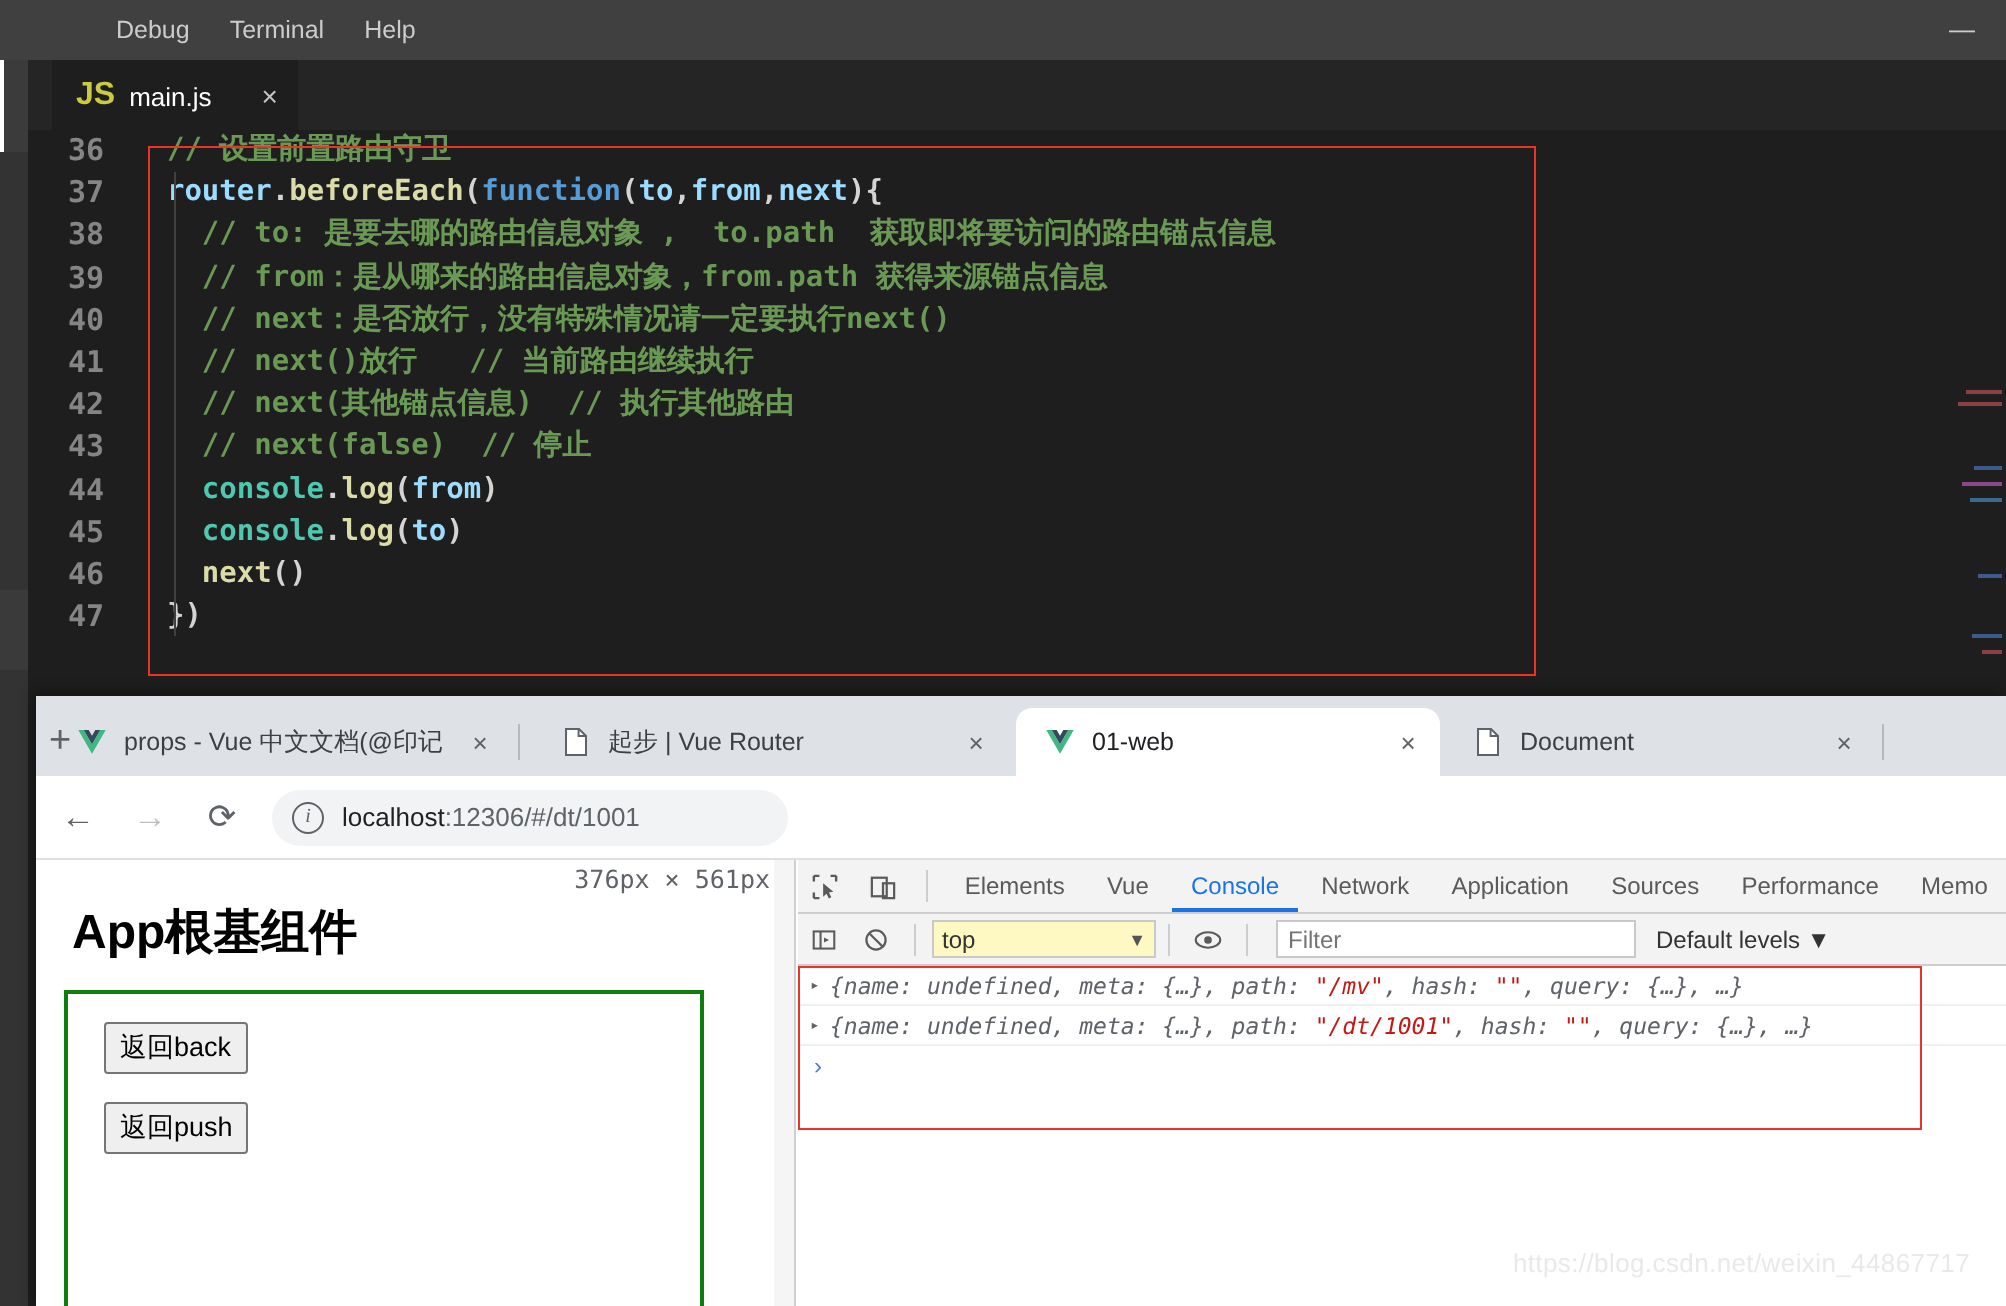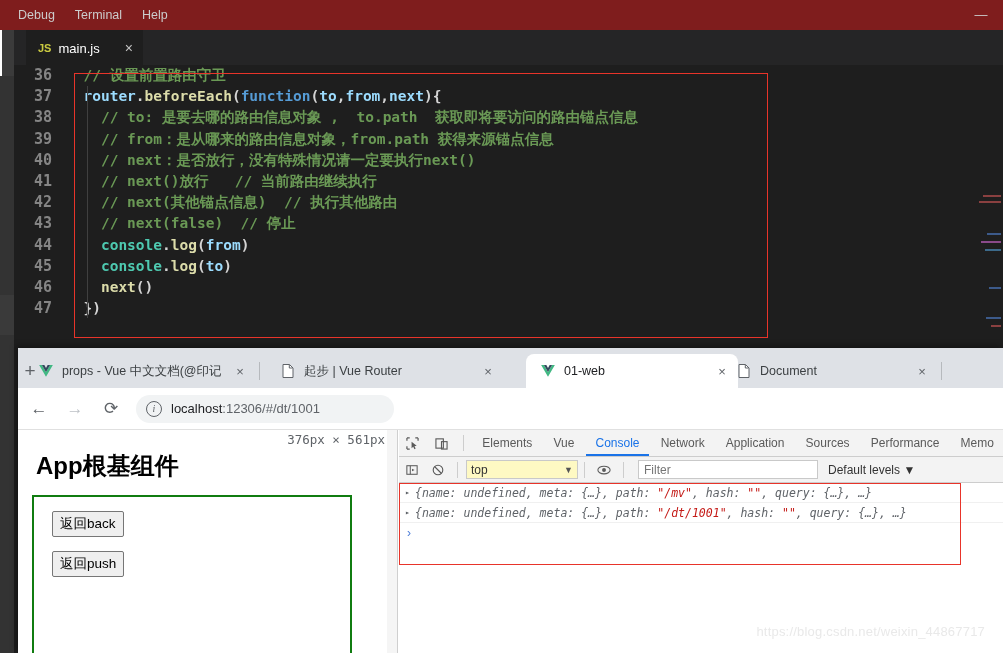--- a/index.html
+++ b/index.html
@@ -11,23 +11,23 @@
   }
   #root { position: relative; width: 1003px; height: 653px; }
 
   
   .vscode {
     position: absolute; inset: 0;
     background: #1e1e1e;
   }
   .vs-titlebar {
     position: absolute; left: 0; top: 0; width: 1003px; height: 30px;
-    background: #7f1d1d;
+    background: #404040;
     display: flex; align-items: center;
-    font-size: 12.5px; color: #bbbbbb;
+    font-size: 12.5px; color: #bbbbbb; padding-left: 40px;
   }
   .vs-menu { display: flex; align-items: center; padding-left: 8px; gap: 0px; }
   .vs-menu-item {
     padding: 3px 10px; font-size: 12.5px; color: #cccccc; cursor: default;
   }
   .vs-title-center {
     position: absolute; left: 0; right: 0; text-align: center;
     font-size: 12.5px; color: #a9a9a9; letter-spacing: .1px;
   }
   .vs-window-ctrl {
@@ -54,21 +54,21 @@
     background: #252526;
   }
   .vs-tab {
     position: absolute; left: 12px; top: 0; height: 35px;
     display: flex; align-items: center; gap: 7px;
     padding: 0 10px 0 12px;
     background: #1e1e1e; color: #ffffff; font-size: 13px;
     border-top: 1px solid transparent;
   }
   .vs-tab .js-badge {
-    color: #cbcb41; font-weight: bold; font-size: 11px;
+    color: #cbcb41; font-weight: bold; font-size: 16px;
     font-family: "Liberation Sans", sans-serif;
   }
   .vs-tab .tab-close { color: #c5c5c5; font-size: 14px; margin-left: 18px; line-height: 1; }
 
   .vs-editor {
     position: absolute; left: 14px; top: 65px; right: 0; bottom: 0;
     background: #1e1e1e;
     overflow: hidden;
   }
   .code-rows { position: absolute; left: 0; top: 0; }
@@ -110,21 +110,21 @@
     position: absolute; left: 0; top: 0; width: 985px; height: 40px;
     background: #dee1e6;
   }
   .chrome-tab {
     position: absolute; top: 6px; height: 34px;
     display: flex; align-items: center;
     padding: 0 8px 0 14px;
     font-size: 12.5px; color: #3c4043;
     border-radius: 8px 8px 0 0;
   }
-  .chrome-tab.active { background: #ffffff; color: #202124; margin-left: 18px; }
+  .chrome-tab.active { background: #ffffff; color: #202124; }
   .chrome-tab .fav { width: 16px; height: 16px; margin-right: 8px; flex: 0 0 16px;
     display: flex; align-items: center; justify-content: center; }
   .chrome-tab .t-label {
     flex: 1 1 auto; overflow: hidden; white-space: nowrap;
     text-overflow: clip;
   }
   .chrome-tab .t-close {
     margin-left: 6px; width: 16px; text-align: center;
     color: #5f6368; font-size: 13px; flex: 0 0 16px;
   }

